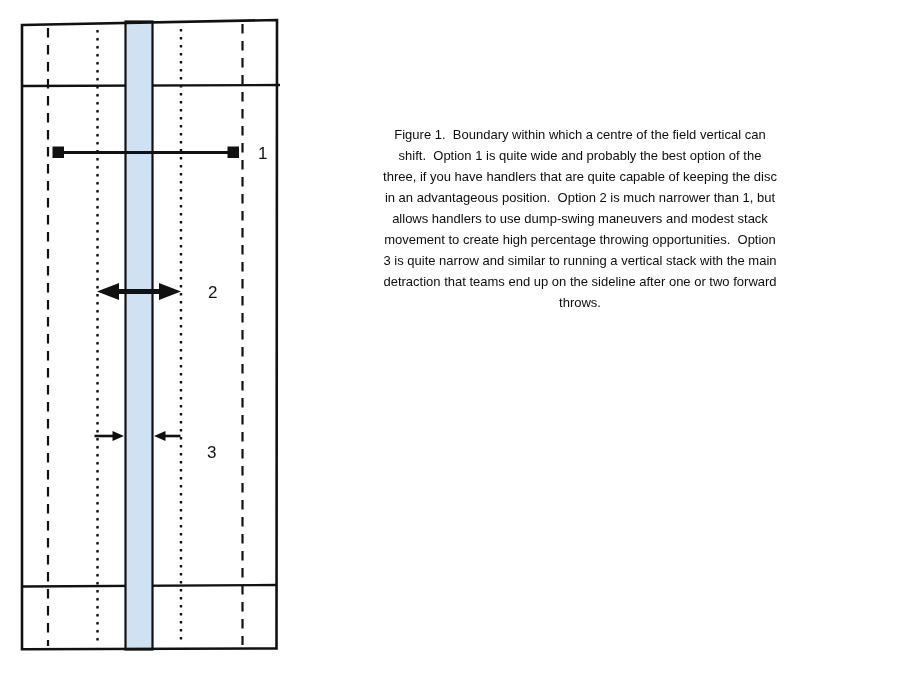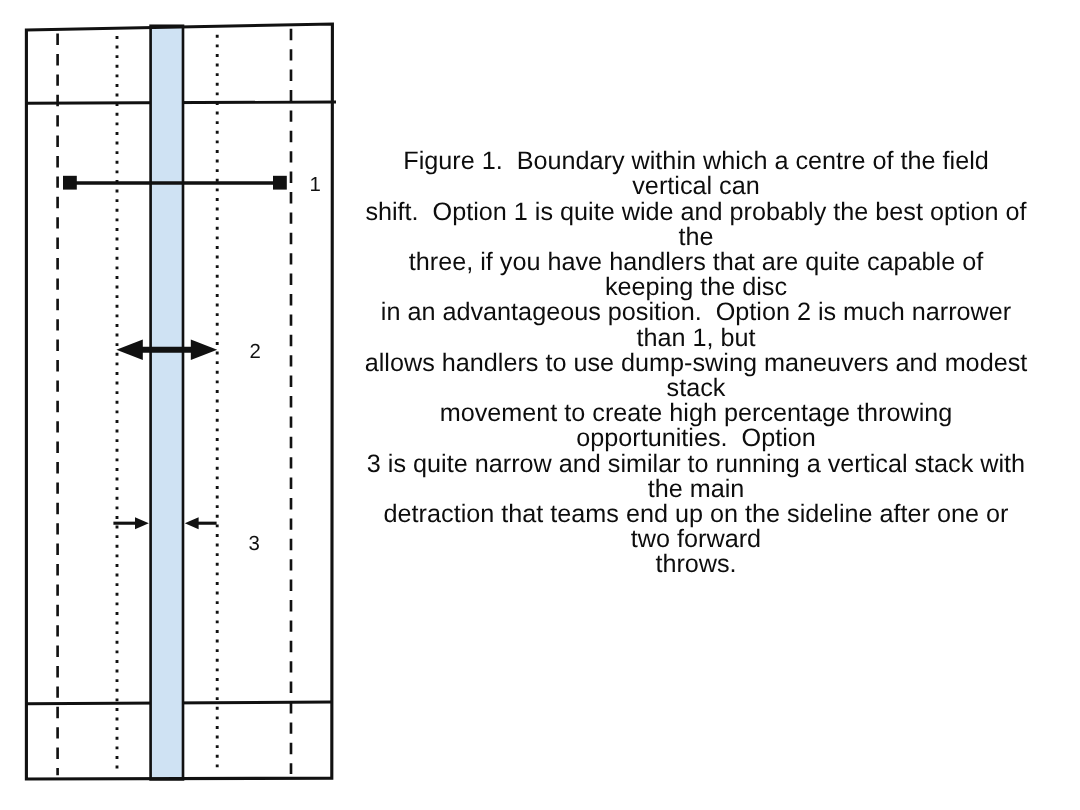--- a/index.html
+++ b/index.html
@@ -20,21 +20,21 @@
     font-family: "Liberation Sans", "DejaVu Sans", sans-serif;
     font-size: 17px;
     fill: #111111;
   }
   .caption {
     position: absolute;
     left: 302px;
     top: 124px;
     width: 556px;
     text-align: center;
-    font-size: 21px;
+    font-size: 13px;
     line-height: 21px;
     color: #0d0d0d;
     white-space: pre-wrap;
   }
 </style>
 </head>
 <body>
 
 <div class="stage">
 

